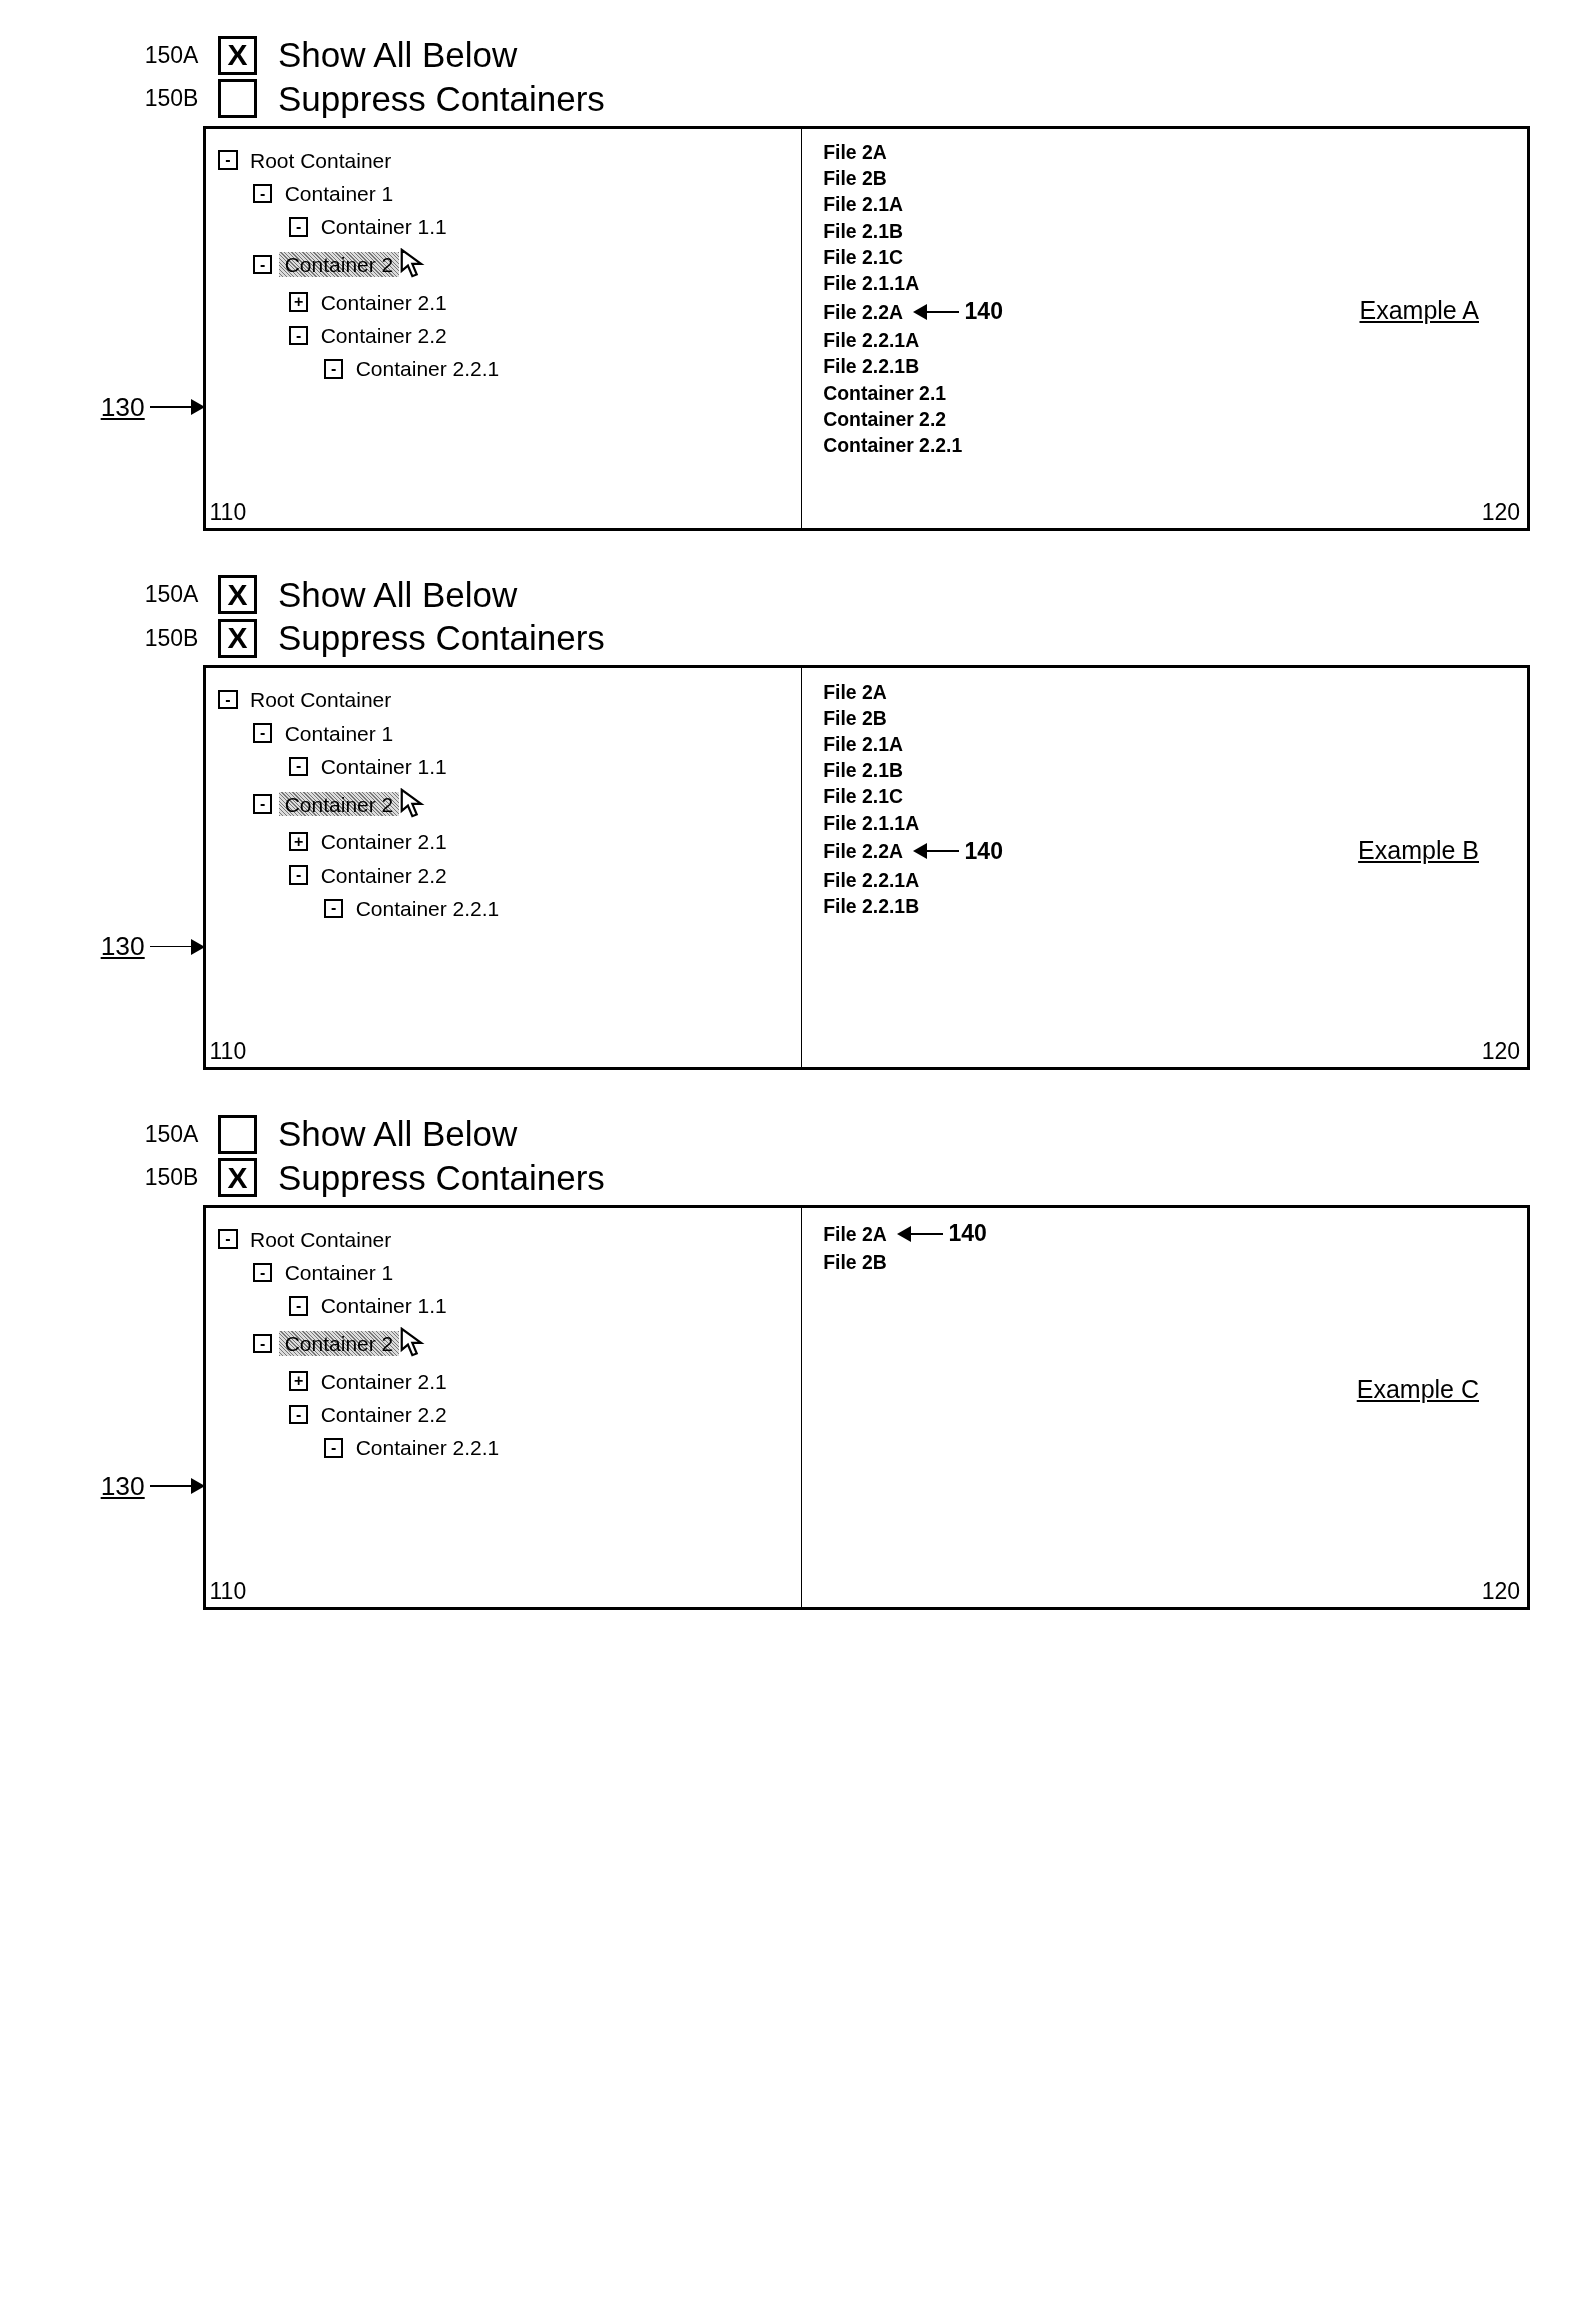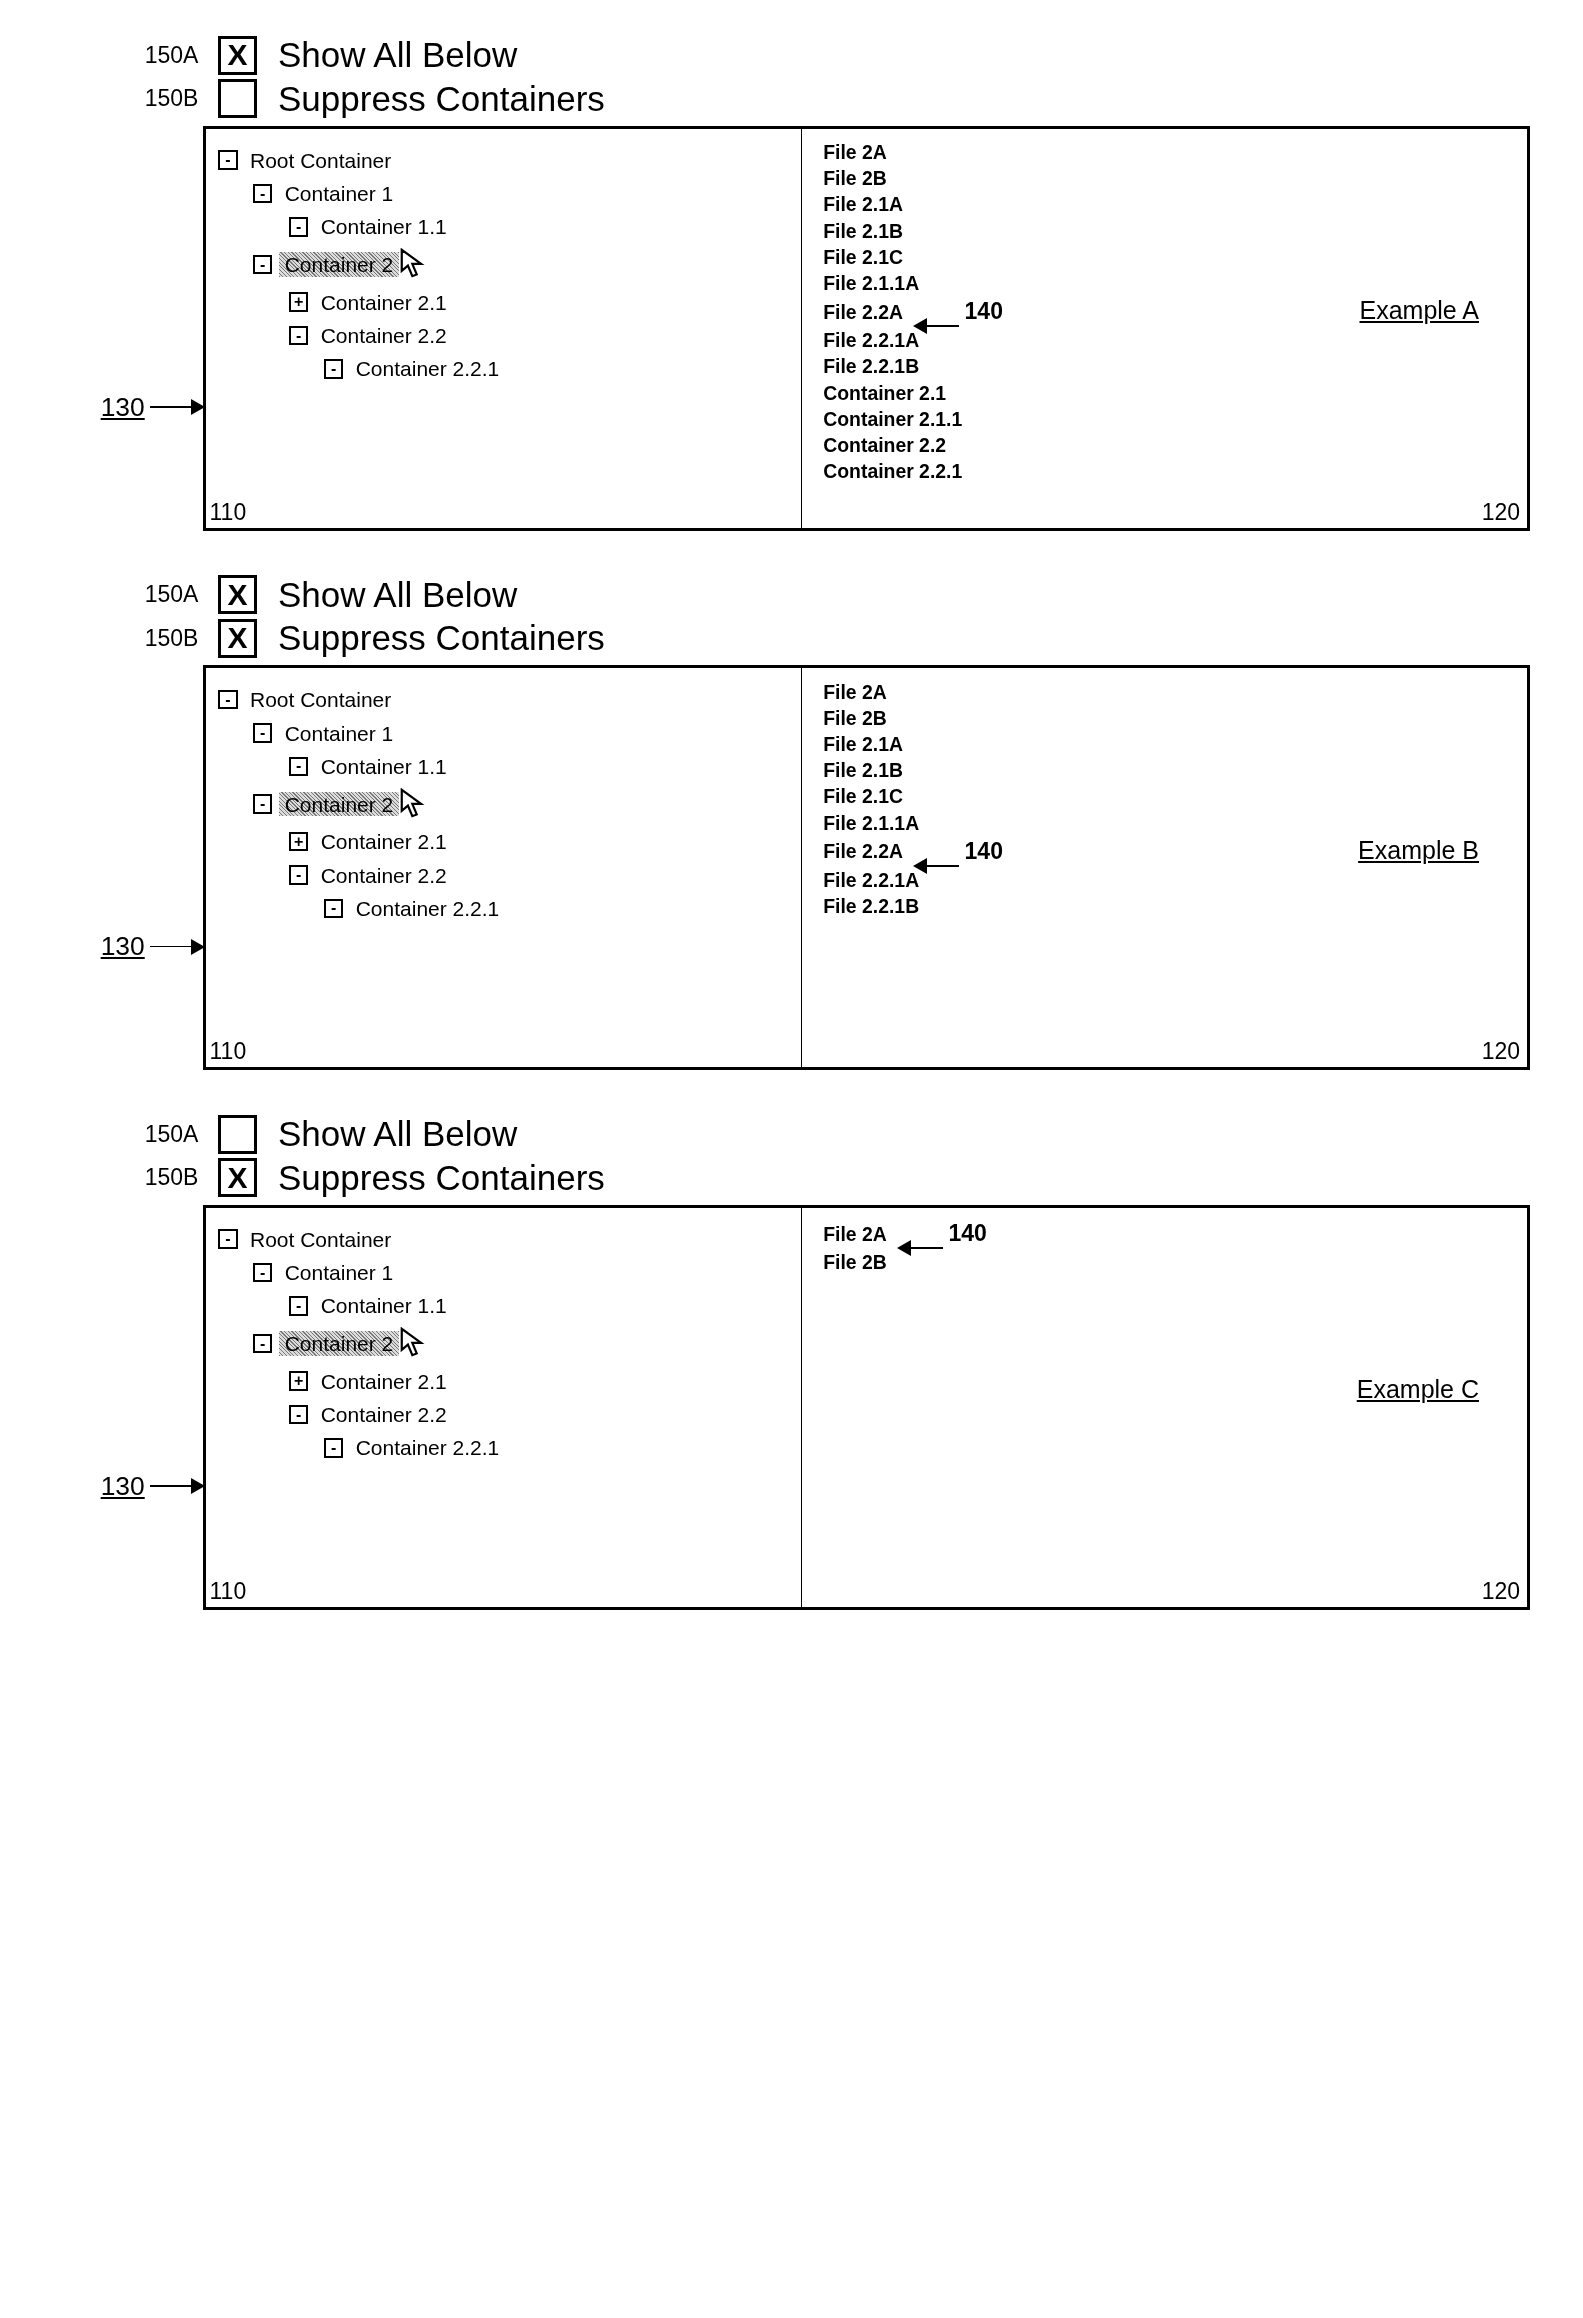--- a/index.html
+++ b/index.html
@@ -148,21 +148,21 @@
     font-size: 19.4px;
     line-height: 1.35;
     font-weight: bold;
   }
   .file-row {
     display: flex;
     align-items: center;
   }
   .inline-ref {
     display: flex;
-    align-items: flex-end;
+    align-items: center;
     margin-left: 12.3px;
     font-size: 23px;
   }
   .arrow-left {
     width: 44px;
     height: 1.8px;
     background: #000;
     position: relative;
     margin-right: 5.3px;
   }
@@ -274,23 +274,20 @@
               <div class="file-row">
                 <span>File 2.2.1A</span>
               </div>
               <div class="file-row">
                 <span>File 2.2.1B</span>
               </div>
               <div class="file-row">
                 <span>Container 2.1</span>
               </div>
               <div class="file-row">
-                <span>Container 2.1.1</span>
-              </div>
-              <div class="file-row">
                 <span>Container 2.2</span>
               </div>
               <div class="file-row">
                 <span>Container 2.2.1</span>
               </div>
             </div>
             <div class="example-label">Example A</div>
             <div class="bottom-num br">120</div>
           </div>
         </div>

